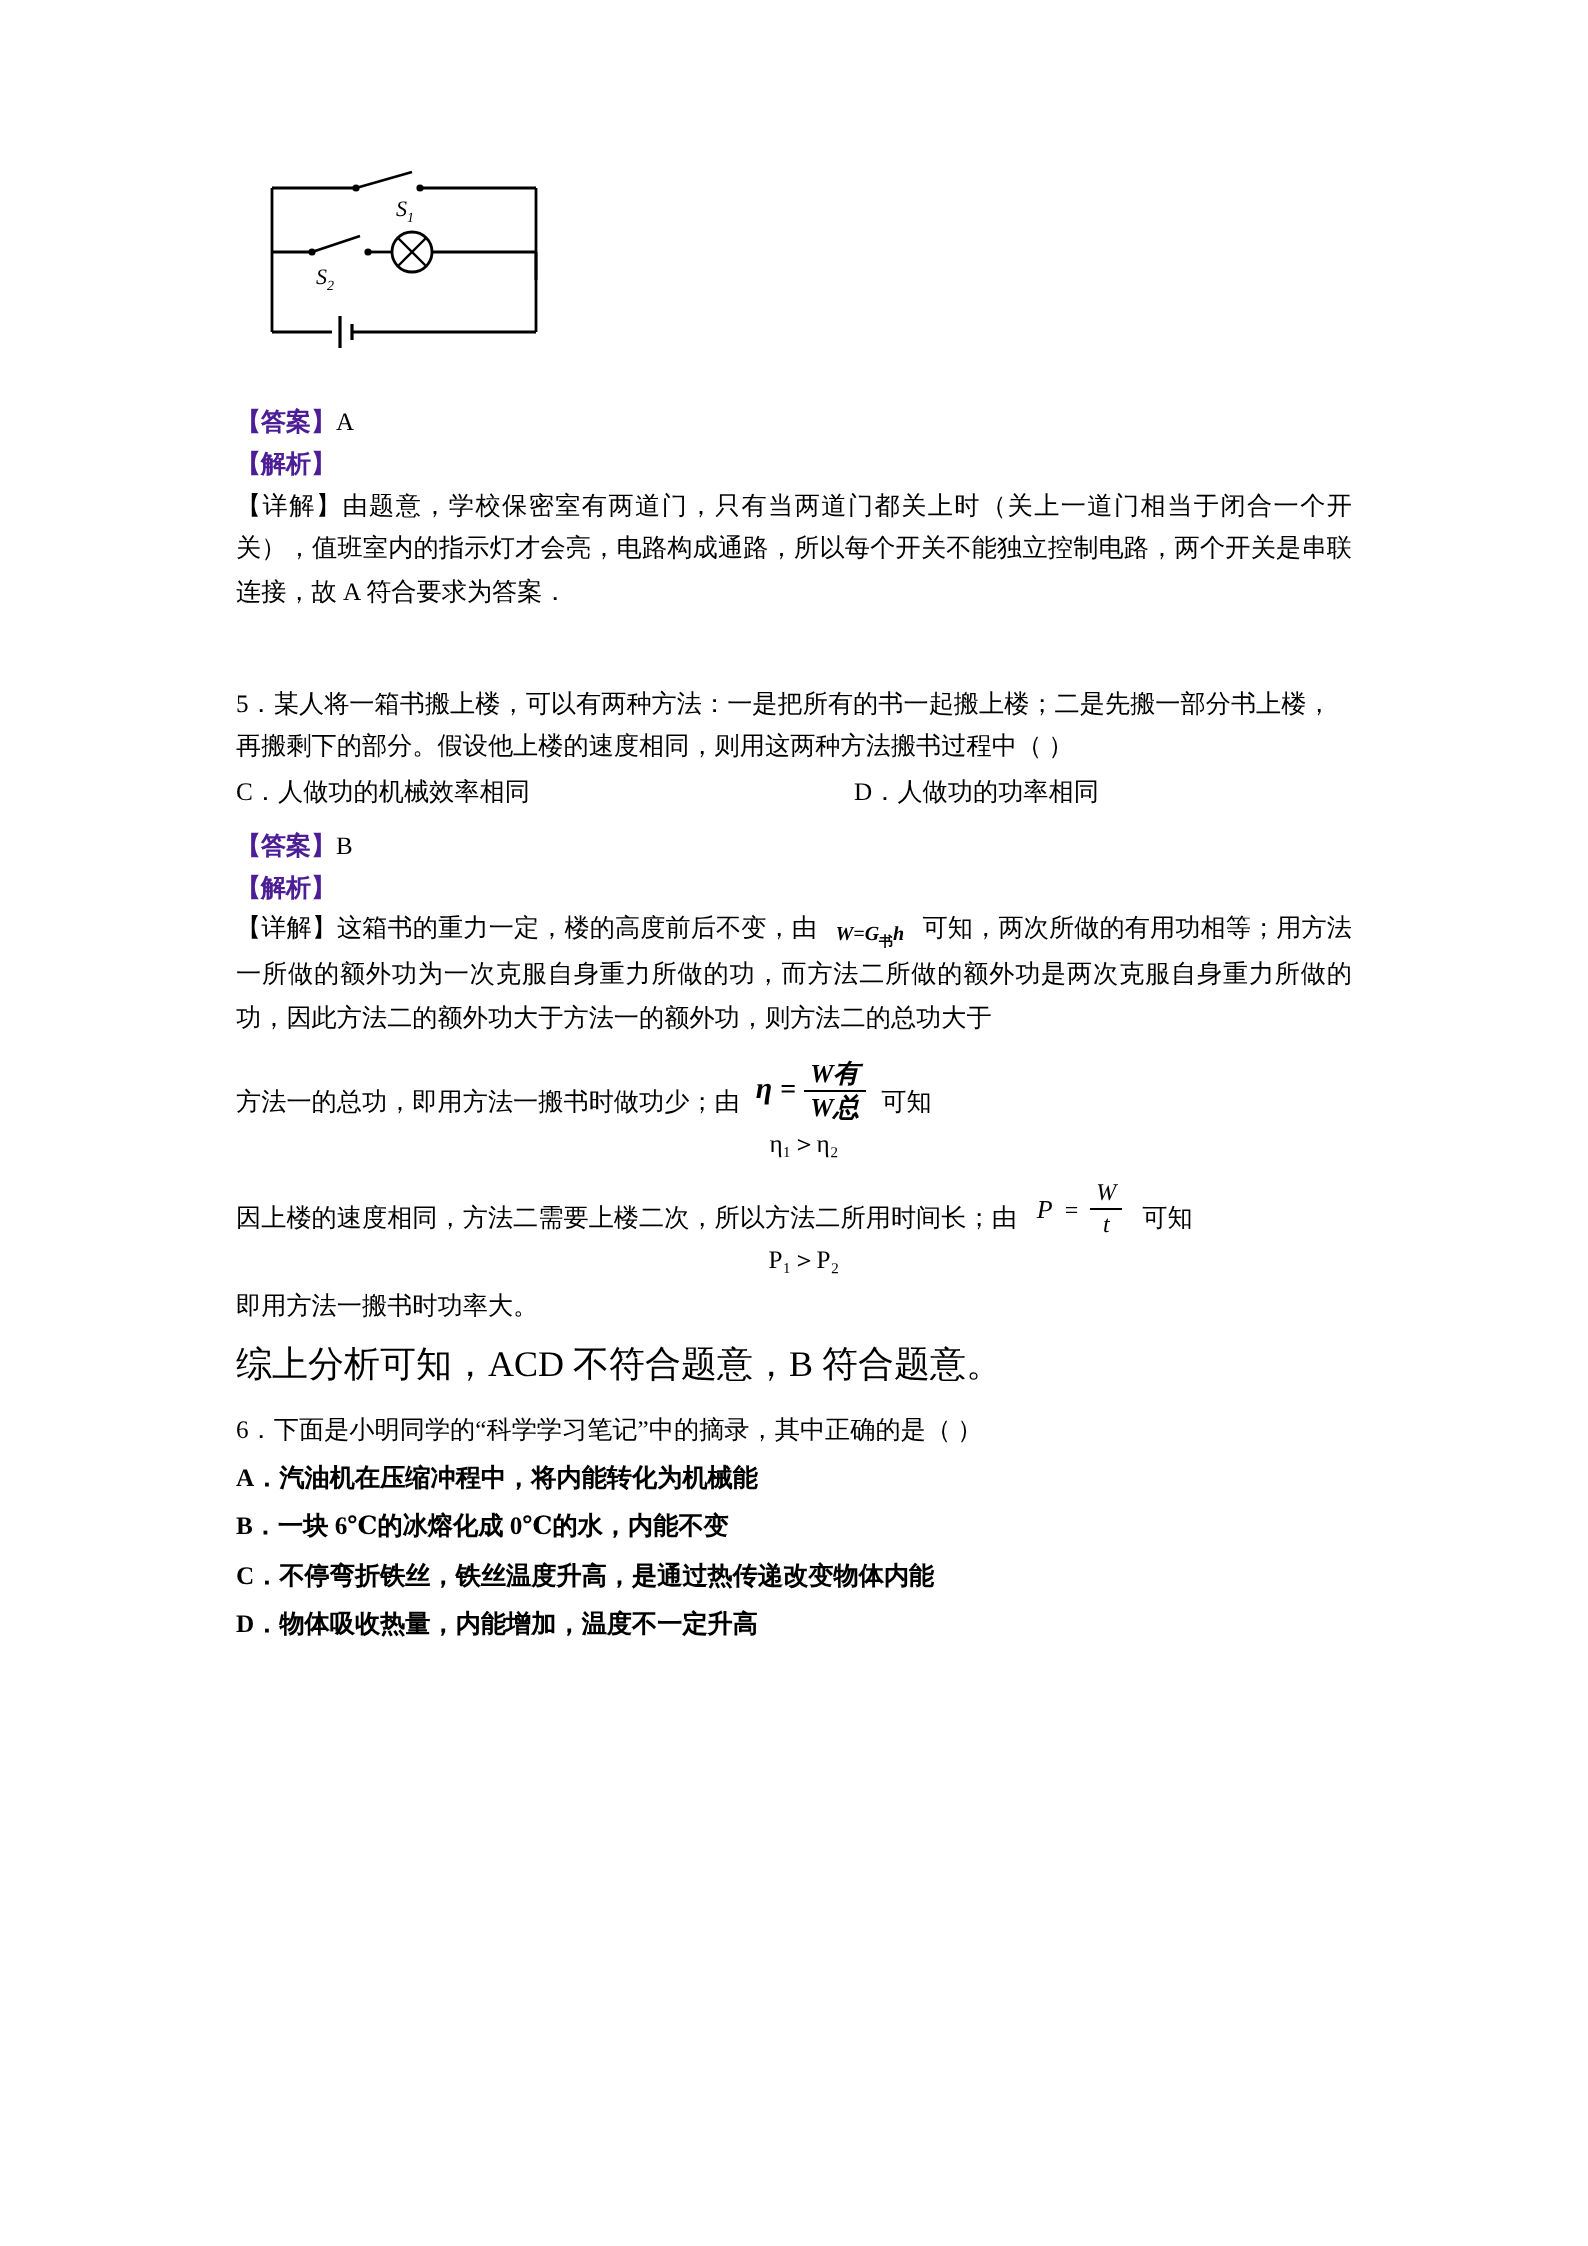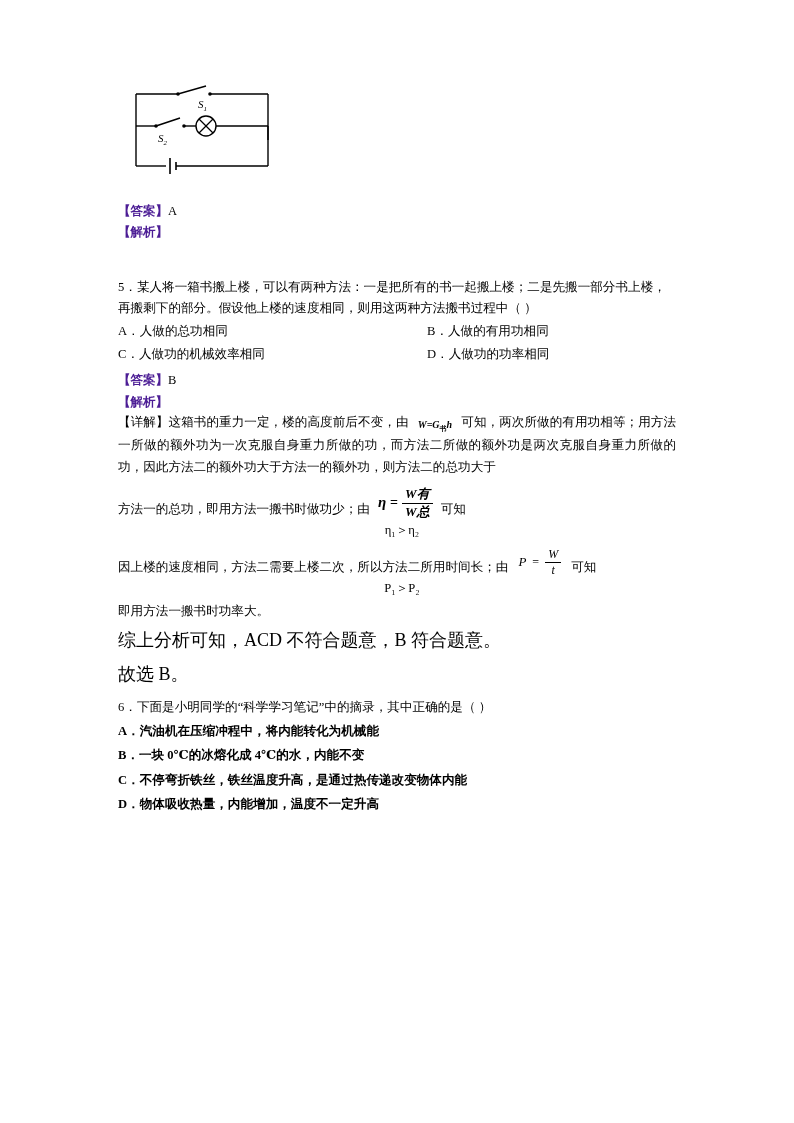--- a/index.html
+++ b/index.html
@@ -149,29 +149,26 @@
       <text x="40" y="60" font-family="Liberation Serif, serif" font-size="11" font-style="italic">S<tspan font-size="7" dy="3">2</tspan></text>
     </svg>
   </div>
 
   <div class="ans-line">
     <span class="label-blue">【答案】</span><span class="val">A</span>
   </div>
   <div class="ans-line">
     <span class="label-blue">【解析】</span>
   </div>
+  <div class="para">【详解】由题意，学校保密室有两道门，只有当两道门都关上时（关上一道门相当于闭合一个开关），值班室内的指示灯才会亮，电路构成通路，所以每个开关不能独立控制电路，两个开关是串联连接，故 A 符合要求为答案．</div>
 
   <div class="qnum">
     <span>5．</span><span>某人将一箱书搬上楼，可以有两种方法：一是把所有的书一起搬上楼；二是先搬一部分书上楼，再搬剩下的部分。假设他上楼的速度相同，则用这两种方法搬书过程中（      ）</span>
   </div>
 
-  <div class="options-row">
-    <div class="opt">A．人做的总功相同</div>
-    <div class="opt second">B．人做的有用功相同</div>
-  </div>
   <div class="options-row">
     <div class="opt">C．人做功的机械效率相同</div>
     <div class="opt second">D．人做功的功率相同</div>
   </div>
 
   <div class="ans-line" style="margin-top:6px">
     <span class="label-blue">【答案】</span><span class="val">B</span>
   </div>
   <div class="ans-line">
     <span class="label-blue">【解析】</span>
@@ -213,23 +210,22 @@
         <span class="den">t</span>
       </span>
     </span>
     <span>可知</span>
   </div>
 
   <div class="eta-line">P₁＞P₂</div>
 
   <div class="para" style="margin-top:4px">即用方法一搬书时功率大。</div>
   <div class="small-note">综上分析可知，ACD 不符合题意，B 符合题意。</div>
-  <div class="small-note">故选 B。</div>
 
   <div class="para" style="margin-top:6px">
     <span>6．</span><span>下面是小明同学的“科学学习笔记”中的摘录，其中正确的是（      ）</span>
   </div>
   <div class="opt-line">A．汽油机在压缩冲程中，将内能转化为机械能</div>
-  <div class="opt-line">B．一块 0℃的冰熔化成 4℃的水，内能不变</div>
+  <div class="opt-line">B．一块 6℃的冰熔化成 0℃的水，内能不变</div>
   <div class="opt-line">C．不停弯折铁丝，铁丝温度升高，是通过热传递改变物体内能</div>
   <div class="opt-line">D．物体吸收热量，内能增加，温度不一定升高</div>
 
 </div>
 
 </body></html>

